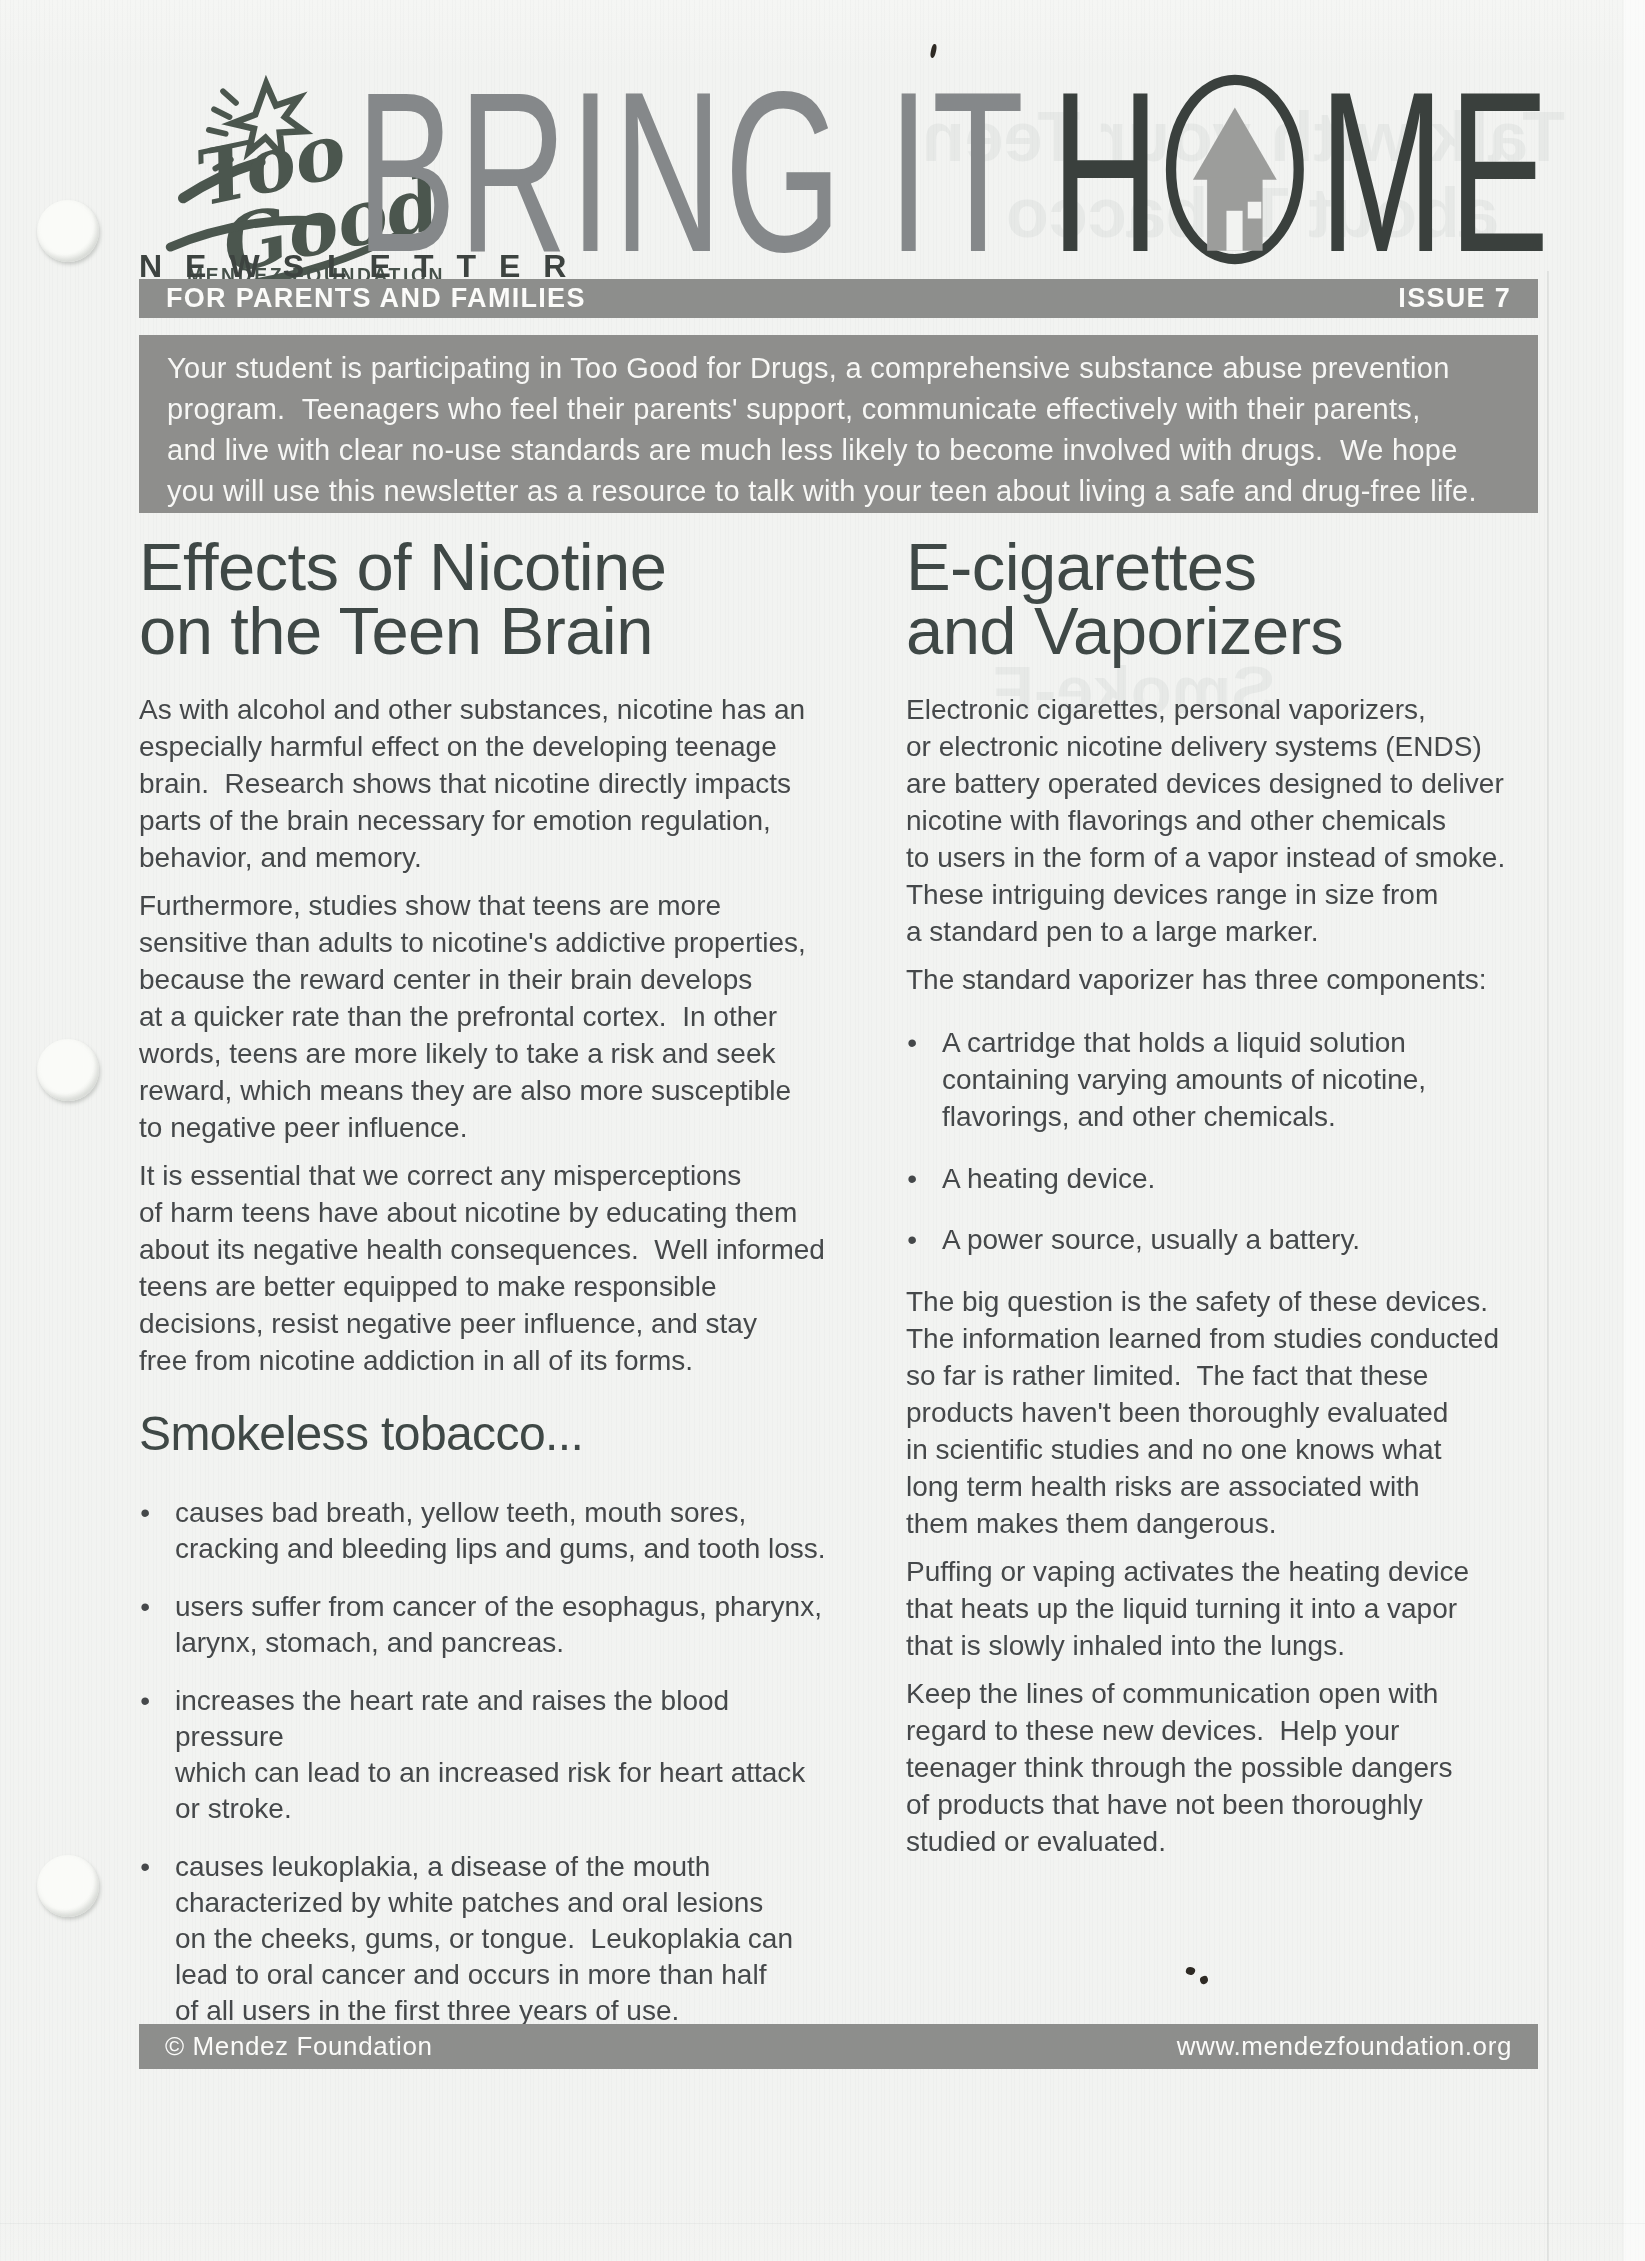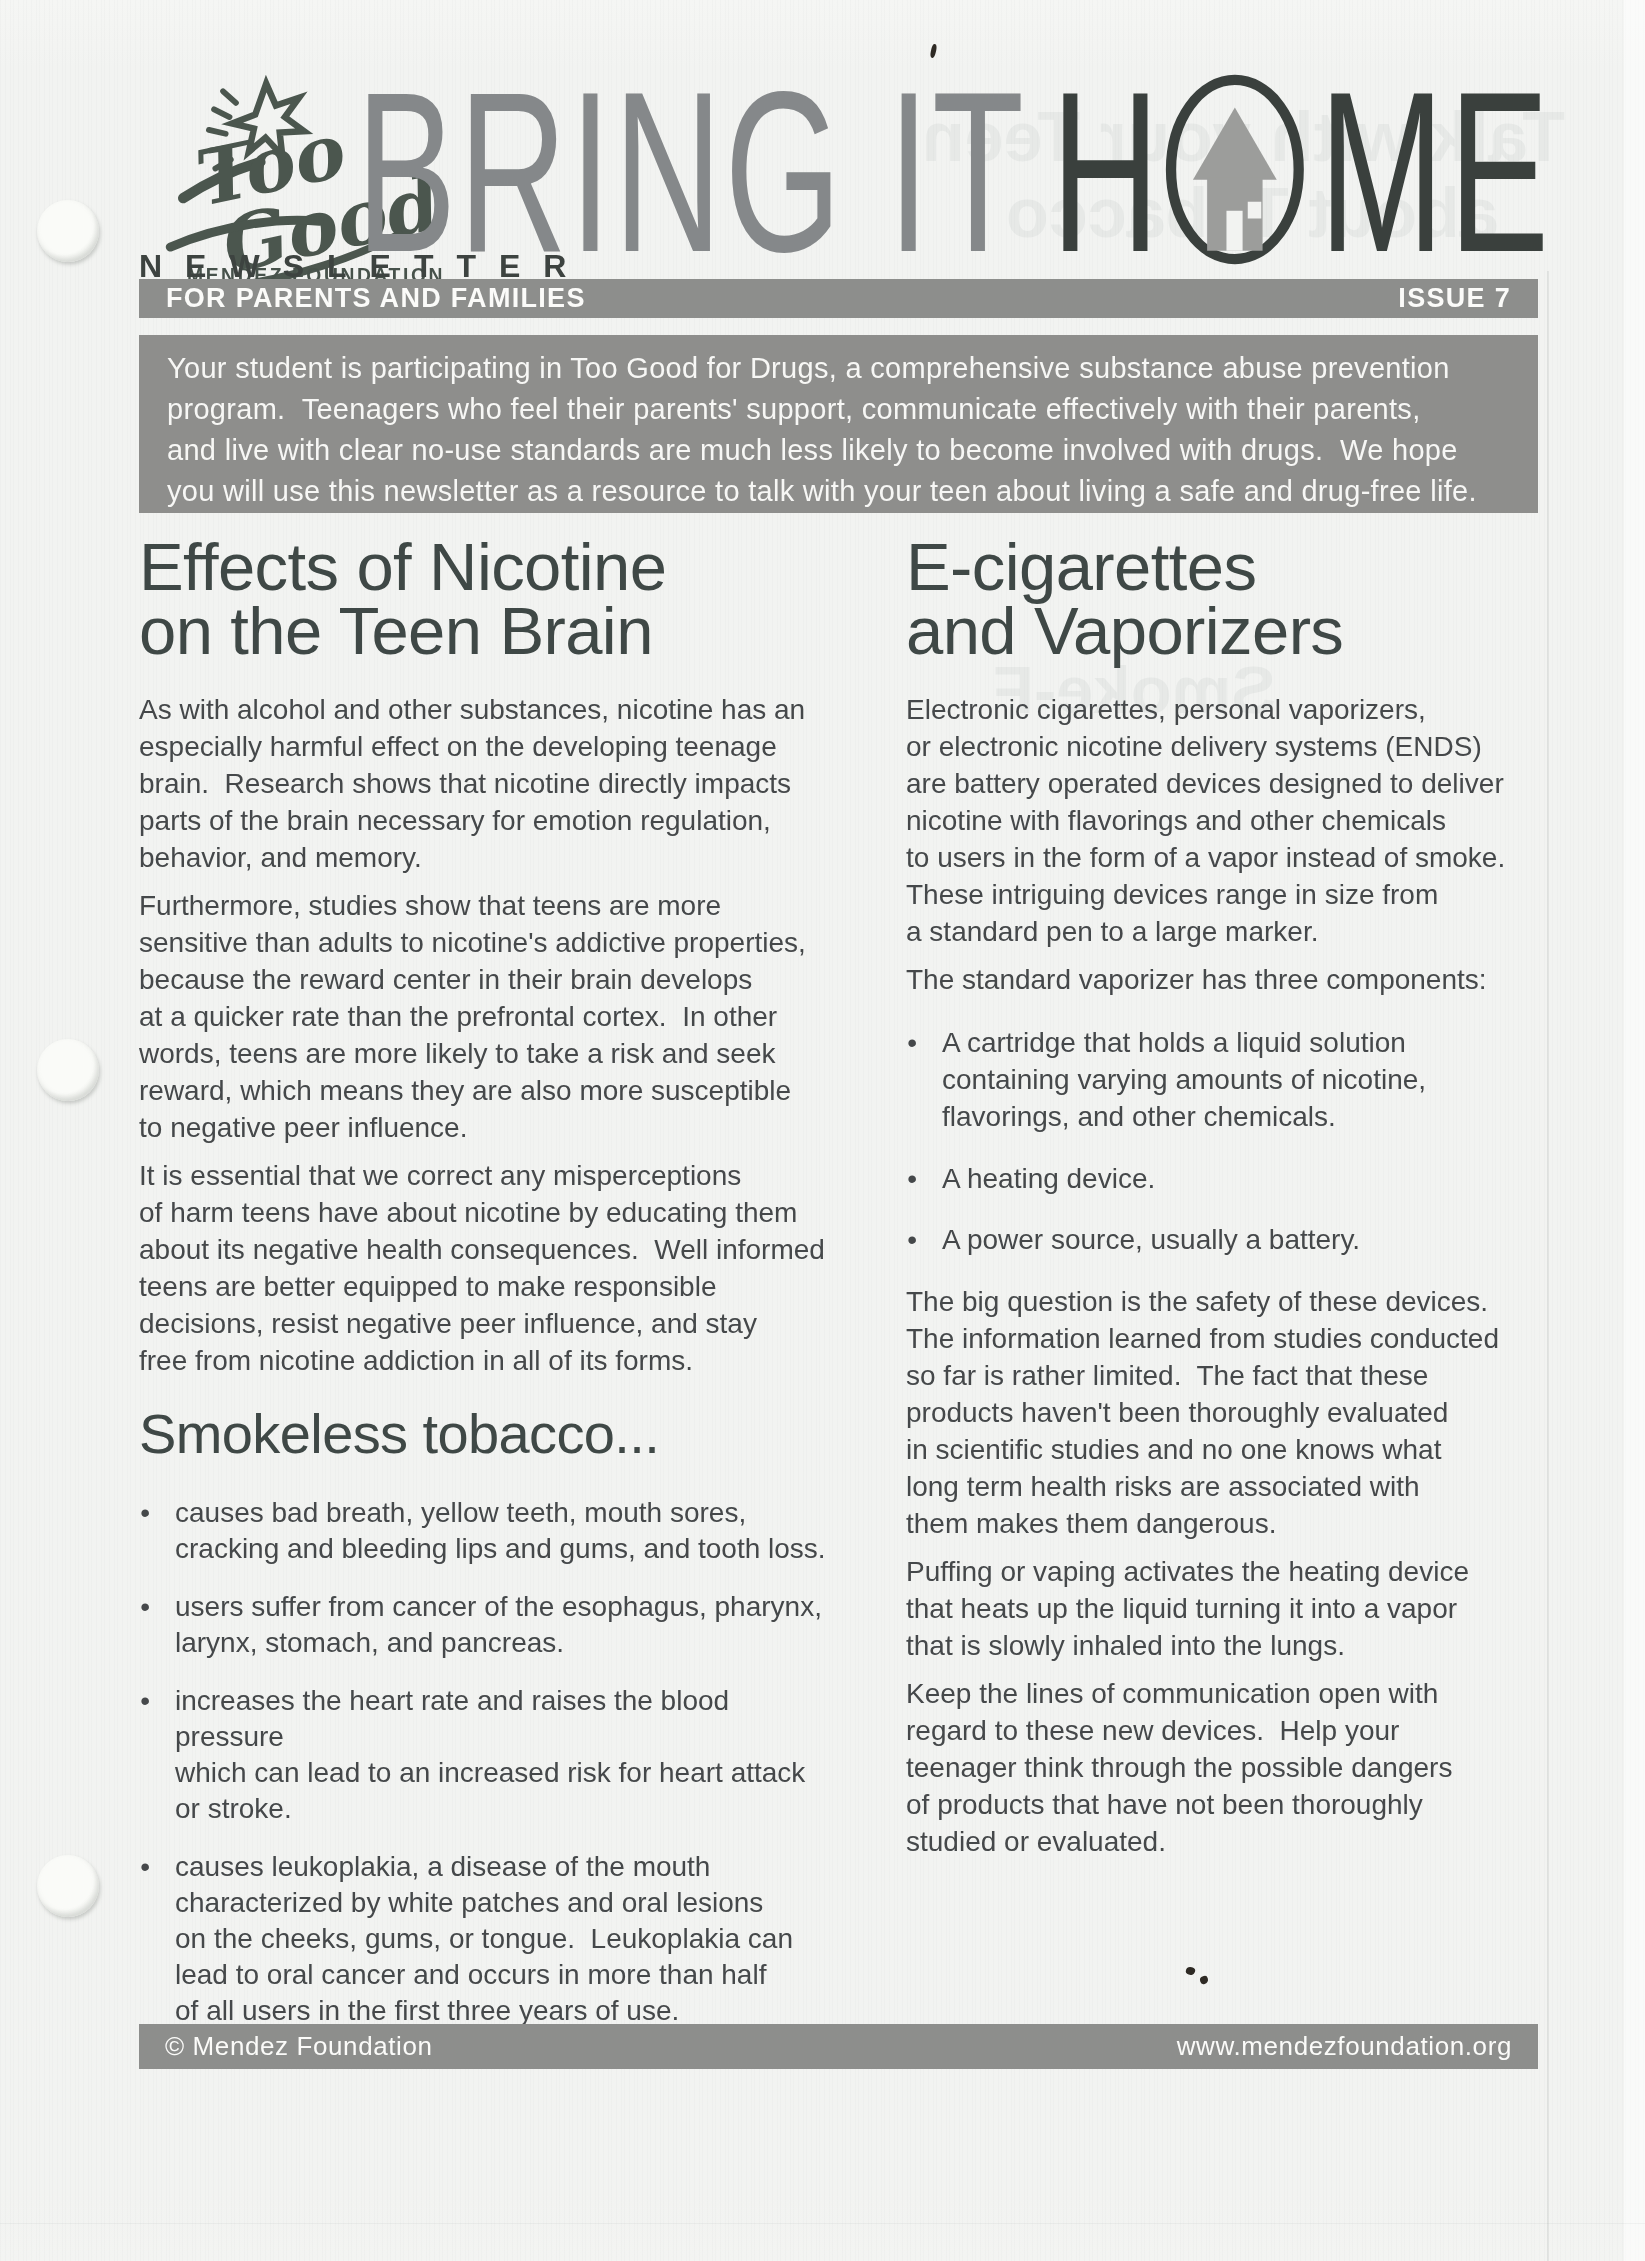--- a/index.html
+++ b/index.html
@@ -82,21 +82,21 @@
     position:absolute;left:139px;top:535px;width:1399px;
     display:flex;gap:64px;color:#45484a;
   }
   .col-left{width:703px;flex:0 0 auto;}
   .col-right{flex:1 1 auto;}
   h1{
     margin:0;font-size:67px;line-height:64px;font-weight:400;
     color:#3f4846;letter-spacing:-0.6px;
   }
   h2{
-    margin:19.3px 0 0 0;font-size:56px;line-height:71px;font-weight:400;
+    margin:19.3px 0 0 0;font-size:48px;line-height:71px;font-weight:400;
     color:#3f4846;letter-spacing:-0.6px;
   }
   .col-left p, .col-right p{
     margin:11px 0 0 0;font-size:28px;line-height:37px;white-space:pre-wrap;
   }
   .col-left p.first, .col-right p.first{margin-top:28px;}
   .col-right p{line-height:37px;}
   ul.bullets{list-style:none;margin:26px 0 0 0;padding:0;}
   ul.bullets li{
     position:relative;padding-left:36px;margin:0 0 22px 0;

